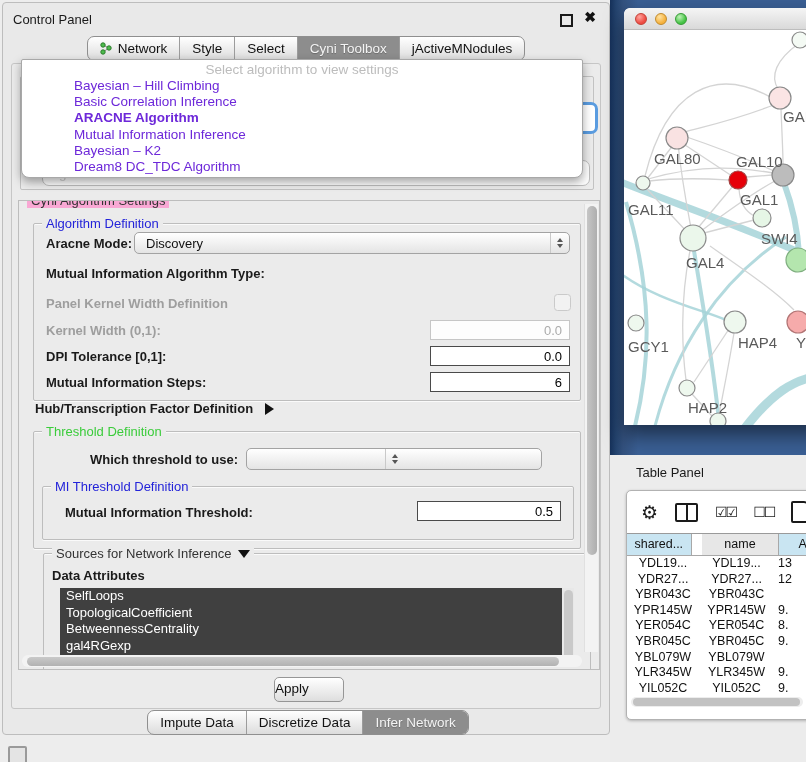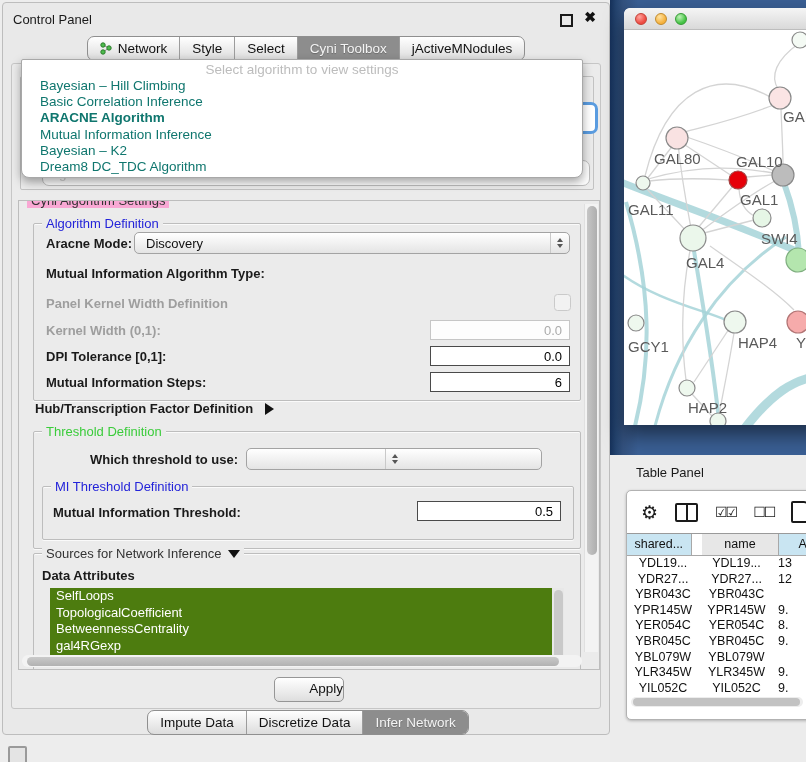--- a/index.html
+++ b/index.html
@@ -30,21 +30,21 @@
   .blue-combo-frag{position:absolute;left:552px;top:38px;width:28px;height:26px;border:3px solid #5a9ce0;
                    border-radius:7px;background:#fff;}
   .ghost-combo{position:absolute;left:30px;top:96px;width:548px;height:26px;border:1px solid #bcbcbc;
                border-radius:7px;background:#fdfdfd;color:#cfcfcf;font-size:13.5px;line-height:26px;padding-left:16px;
                box-sizing:border-box;}
 
   
   .popup{position:absolute;left:18px;top:56px;width:560px;height:117px;background:#fff;border:1px solid #a8a8a8;
          border-radius:2px 2px 8px 8px;box-shadow:0 4px 10px rgba(0,0,0,.35);z-index:50;font-size:13.5px;}
   .popup .prompt{text-align:center;color:#bcbcbc;height:18px;line-height:19px;}
-  .popup .item{height:16.2px;line-height:16.2px;padding-left:18px;color:#0f766e;white-space:nowrap;}
+  .popup .item{height:16.2px;line-height:16.2px;padding-left:8px;color:#6d28d9;white-space:nowrap;margin-left:44px;}
   .popup .item.bold{font-weight:bold;}
 
   
   .group{position:absolute;border:1px solid #bdbdbd;border-radius:2px;box-shadow:0 1px 0 #fafafa, inset 0 1px 0 #fafafa;}
   .gtitle{position:absolute;top:-8px;left:8px;background:#ebebeb;padding:0 4px;font-size:13px;color:#333;white-space:nowrap;}
   .gtitle.blue{color:#2323d9;}
   .gtitle.green{color:#3bcc3b;}
 
   .cyni{position:absolute;left:6px;top:136px;width:580px;height:468px;border:1px solid #bdbdbd;background:#ebebeb;overflow:hidden;}
   .cyni>.gtitle{background:#f9a8d4;}
@@ -68,34 +68,34 @@
   .field.ena{border:1px solid #4a4a4a;color:#000;}
 
   .checkbox{position:absolute;width:15px;height:15px;border:1px solid #cacaca;background:#f2f2f2;border-radius:3.5px;}
 
   .hub-row{position:absolute;left:16px;top:200px;font-size:13px;font-weight:bold;color:#1a1a1a;}
   .hub-row .arrow{display:inline-block;margin-left:8px;width:0;height:0;border-top:6px solid transparent;
                   border-bottom:6px solid transparent;border-left:9px solid #111;vertical-align:-2px;}
   .src-arrow{display:inline-block;margin-left:6px;width:0;height:0;border-left:6px solid transparent;
              border-right:6px solid transparent;border-top:8px solid #111;vertical-align:0px;}
 
-  .attr-list{position:absolute;left:16px;top:34px;width:514px;height:78px;background:#4d7c0f;overflow:hidden;}
+  .attr-list{position:absolute;left:16px;top:34px;width:514px;height:78px;background:#404040;overflow:hidden;}
   .attr-item{height:16.5px;line-height:16.5px;color:#fff;font-size:13px;padding-left:6px;white-space:nowrap;}
   .attr-vsb{position:absolute;right:0;top:0;bottom:0;width:12px;background:#e8e8e8;}
   .attr-vsb .thumb{position:absolute;left:1.5px;top:2px;width:9px;height:92%;background:#c9c9c9;border-radius:5px;}
 
   .vsb{position:absolute;right:1px;top:3px;width:13px;height:448px;background:#f3f3f3;border-left:1px solid #e0e0e0;}
   .vsb .thumb{position:absolute;left:1.5px;top:2px;width:10px;height:78%;
               background:linear-gradient(90deg,#c6c6c6,#aeaeae);border-radius:6px;}
   .hsb{position:absolute;left:3px;bottom:2px;width:560px;height:12px;background:#f3f3f3;border-radius:7px;}
   .hsb .thumb{position:absolute;left:5px;top:1.5px;height:9px;width:95%;
               background:linear-gradient(#c9c9c9,#b2b2b2);border-radius:5px;}
 
   .apply{position:absolute;left:262px;top:613px;width:68px;height:23px;border:1px solid #969696;border-radius:5px;
-         background:linear-gradient(#ffffff,#dedede);font-size:13.5px;text-align:right;line-height:22px;color:#111;}
+         background:linear-gradient(#ffffff,#dedede);font-size:13.5px;text-align:left;line-height:22px;color:#111;}
 
   .corner-icon{position:absolute;left:8px;top:746px;width:15px;height:15px;border:2px solid #9a9a9a;
                background:#e4e4e4;border-radius:2px;}
 
   .split-arrow{position:absolute;left:611px;top:368px;width:0;height:0;border-top:4px solid transparent;
                border-bottom:4px solid transparent;border-right:5px solid #6a6a6a;}
 
   
   .desktop{position:absolute;left:610px;top:0;width:196px;height:455px;
            background:linear-gradient(90deg,#16315a 0px,#24446f 6px,#33517e 13px,#3a5f94 28px,#3a5f94 100%);}
@@ -215,26 +215,26 @@
         <div class="combo" style="left:212px;top:16px;width:296px;flex-direction:column;">
           <span class="val">MI Threshold</span>
           <span class="stepper">
               <i class="up"></i>
               <i class="dn"></i>
             </span>
         </div>
 
         <div class="group" style="left:8px;top:54px;width:530px;height:52px;">
           <span class="gtitle blue">MI Threshold Definition</span>
-          <span class="lbl" style="left:10px;top:18px;">Mutual Information Threshold:</span>
+          <span class="lbl" style="left:22px;top:18px;">Mutual Information Threshold:</span>
           <div class="field ena" style="left:374px;top:14px;width:144px;">0.5</div>
         </div>
       </div>
 
-      <div class="group" style="left:14px;top:352px;width:546px;height:150px;">
+      <div class="group" style="left:24px;top:352px;width:546px;height:150px;">
         <span class="gtitle"><span>Sources for Network Inference</span><span class="src-arrow"></span></span>
         <span class="lbl" style="left:8px;top:14px;">Data Attributes</span>
         <div class="attr-list">
           <div id="attr-items">
               <div class="attr-item">SelfLoops</div>
               <div class="attr-item">TopologicalCoefficient</div>
               <div class="attr-item">BetweennessCentrality</div>
               <div class="attr-item">gal4RGexp</div>
             </div>
           <div class="attr-vsb">

